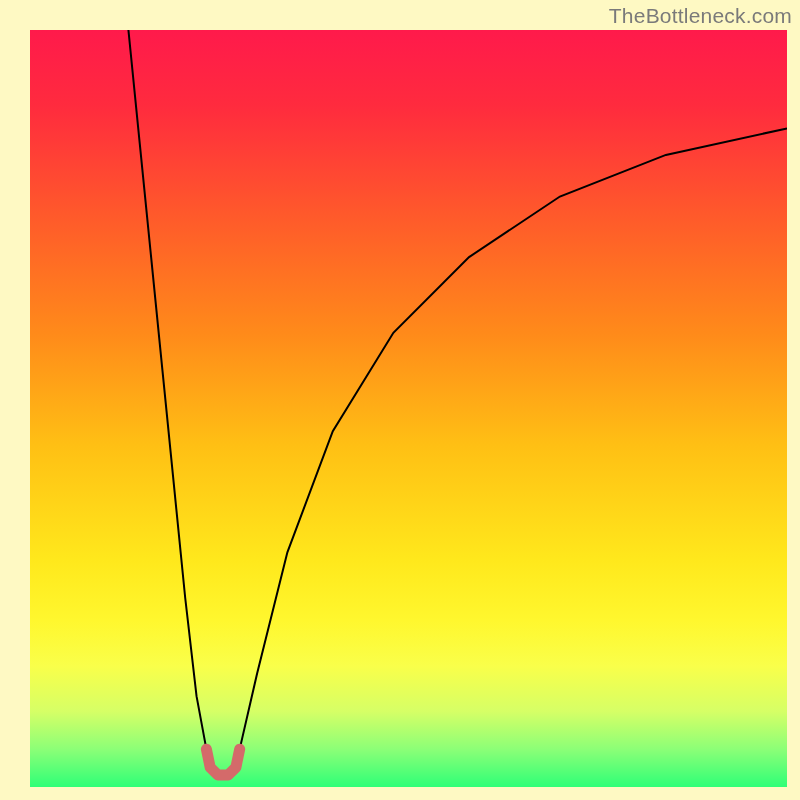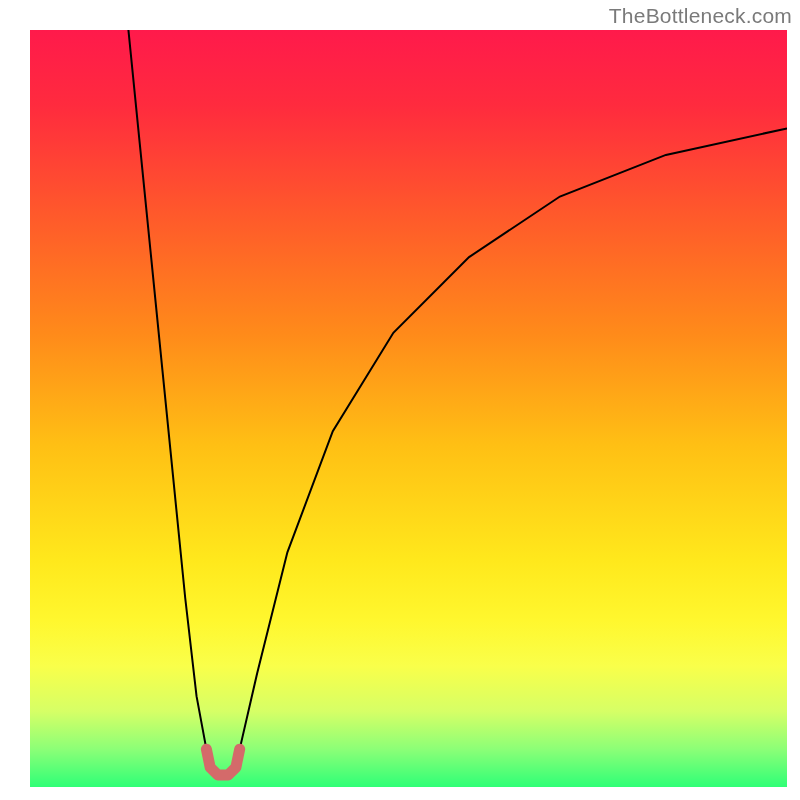--- a/index.html
+++ b/index.html
@@ -10,21 +10,21 @@
     background: #000;
     overflow: hidden;
     font-family: Arial, Helvetica, sans-serif;
   }
   .frame {
     position: absolute;
     left: 0;
     top: 0;
     width: 800px;
     height: 800px;
-    background: #ffffff;
+    background: #fef9c3;
   }
   .watermark {
     position: absolute;
     top: 4px;
     right: 8px;
     color: #7a7a7a;
     font-size: 21px;
     font-weight: 500;
     letter-spacing: 0.2px;
     user-select: none;

